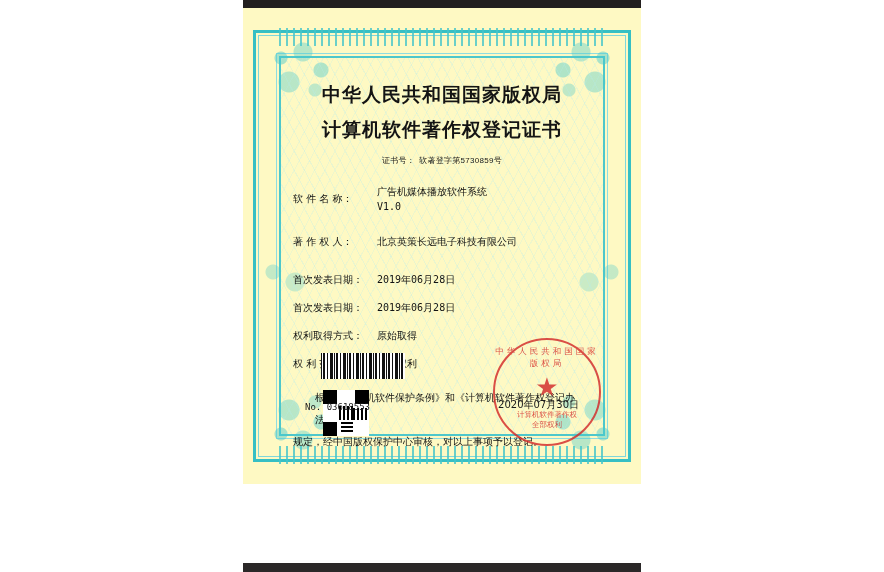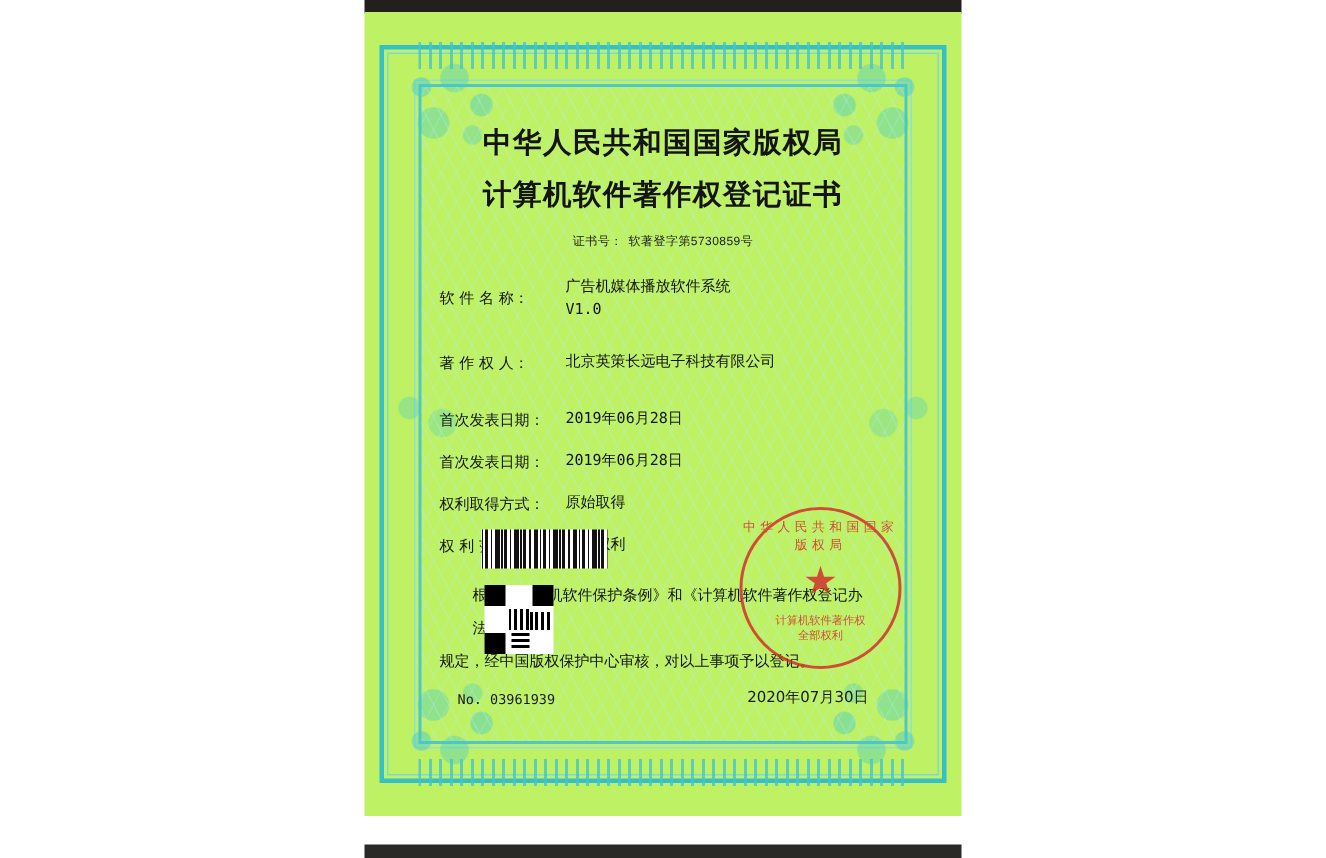--- a/index.html
+++ b/index.html
@@ -18,22 +18,22 @@
     width: 884px;
     height: 572px;
     background: #ffffff;
   }
   
   .cert {
     position: absolute;
     left: 243px;
     top: 8px;
     width: 398px;
-    height: 536px;
-    background: #bef264;
+    height: 476px;
+    background: #fef9c3;
     box-sizing: border-box;
   }
   
   .scan-edge-top {
     position: absolute;
     left: 243px;
     top: 0px;
     width: 398px;
     height: 9px;
     background: #221f1f;
@@ -398,17 +398,17 @@
 
     <div class="seal">
       <div class="arc-text">中华人民共和国国家版权局</div>
       <div class="star">★</div>
       <div class="bottom-text">
         <div>计算机软件著作权</div>
         <div>全部权利</div>
       </div>
     </div>
 
-    <div class="footer-left">No. 03961939</div>
+    <div class="footer-left">No. 03618553</div>
     <div class="footer-right">2020年07月30日</div>
 
   </div>
 </div>
 
 </body></html>

